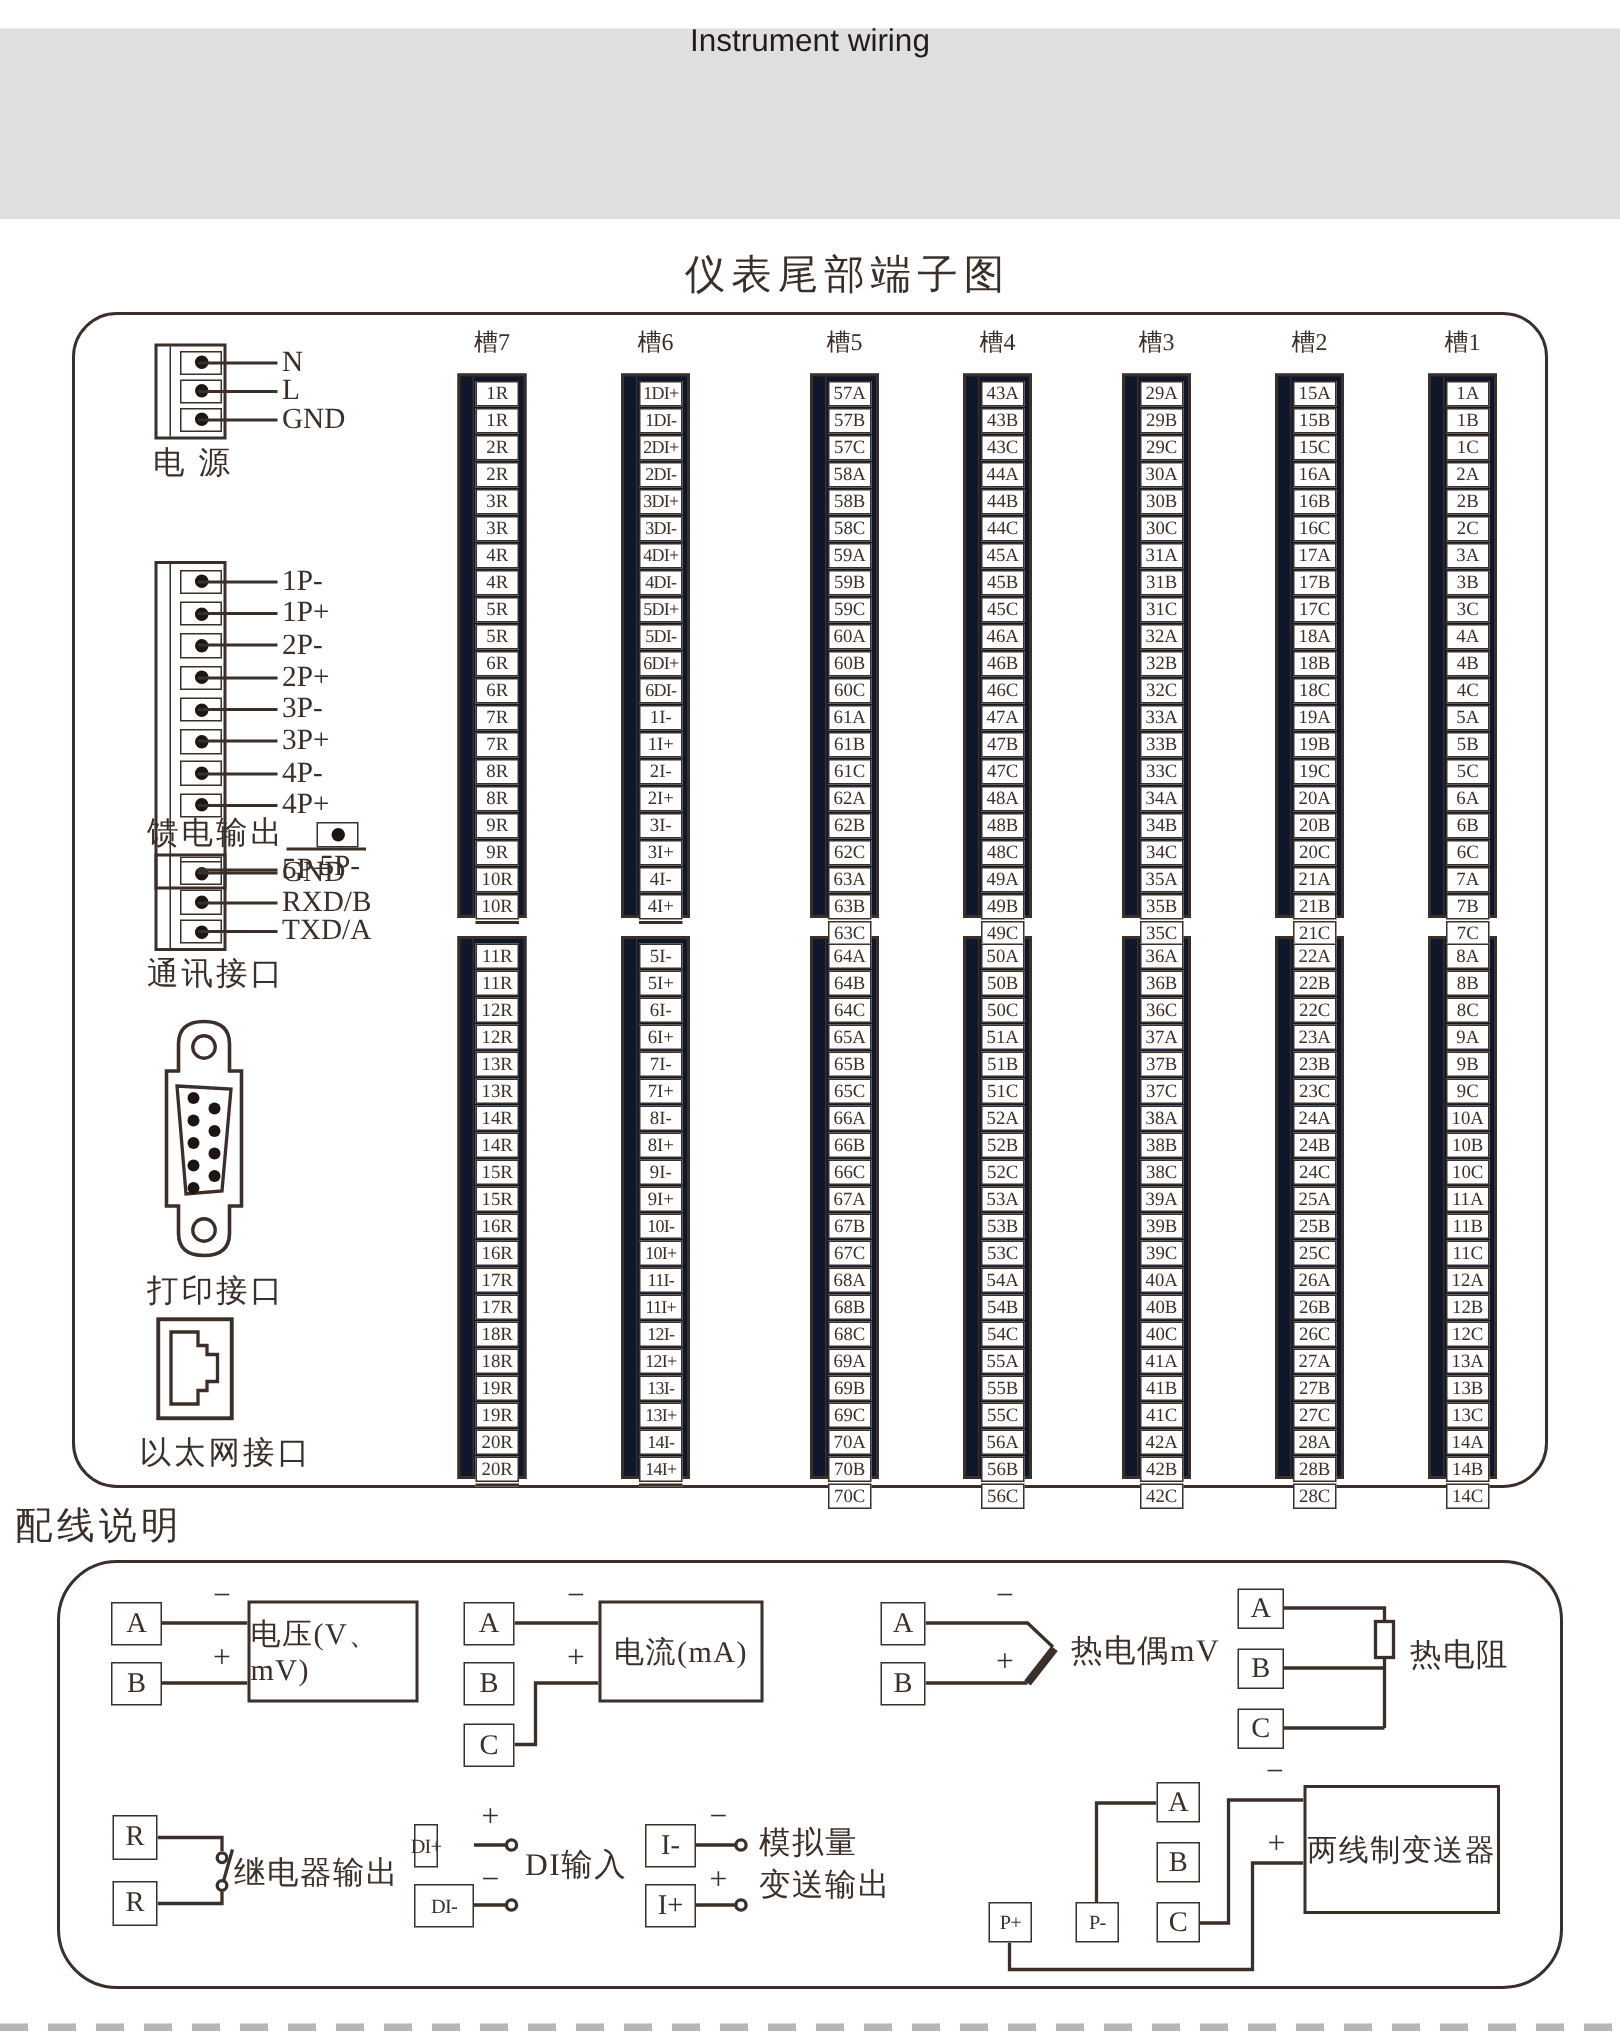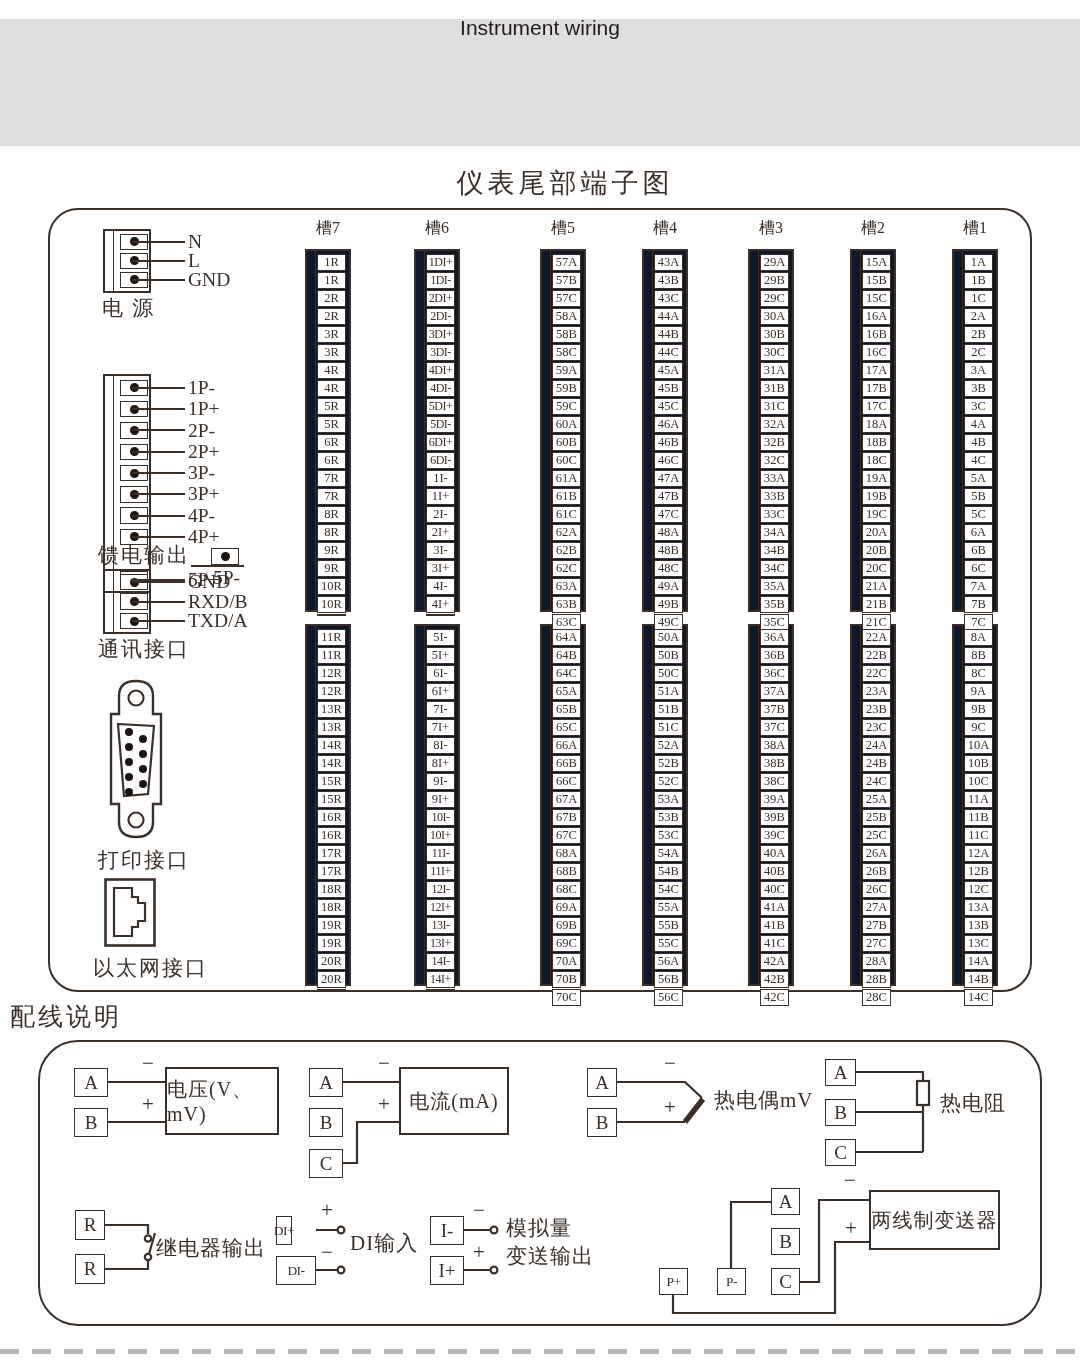--- a/index.html
+++ b/index.html
@@ -678,17 +678,17 @@
     <div class="wlab" style="left:466px;top:172px">模拟量</div>
     <div class="wlab" style="left:466px;top:200px">变送输出</div>
 
     <div class="wterm" style="left:731px;top:146px;width:29px;height:27px">A</div>
     <div class="wterm" style="left:731px;top:186px;width:29px;height:27px">B</div>
     <div class="wterm" style="left:731px;top:226px;width:29px;height:27px">C</div>
     <div class="wterm sm" style="left:619px;top:226px;width:29px;height:27px">P+</div>
     <div class="wterm sm" style="left:677px;top:226px;width:29px;height:27px">P-</div>
     <div class="wsign" style="left:795px;top:128px">−</div>
     <div class="wsign" style="left:796px;top:176px">+</div>
-    <div class="wdev" style="left:829px;top:148px;width:131px;height:60px">两线制变送器</div>
+    <div class="wdev" style="left:829px;top:148px;width:131px;height:86px">两线制变送器</div>
   </div>
 
   <div class="dash"></div>
 </div>
 
 </body></html>

